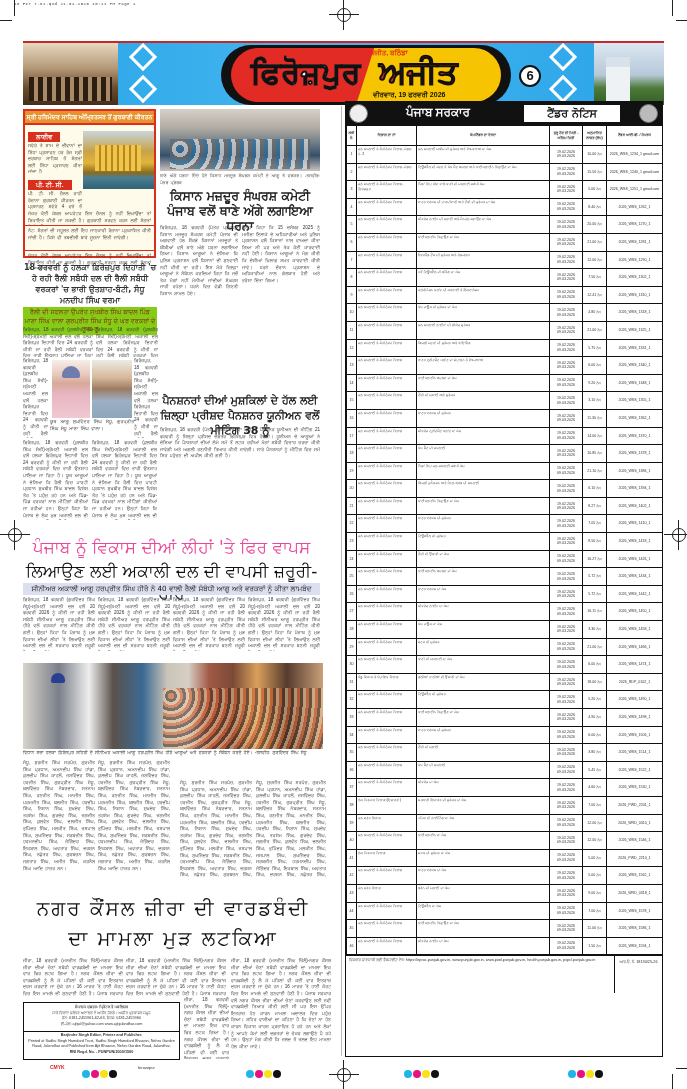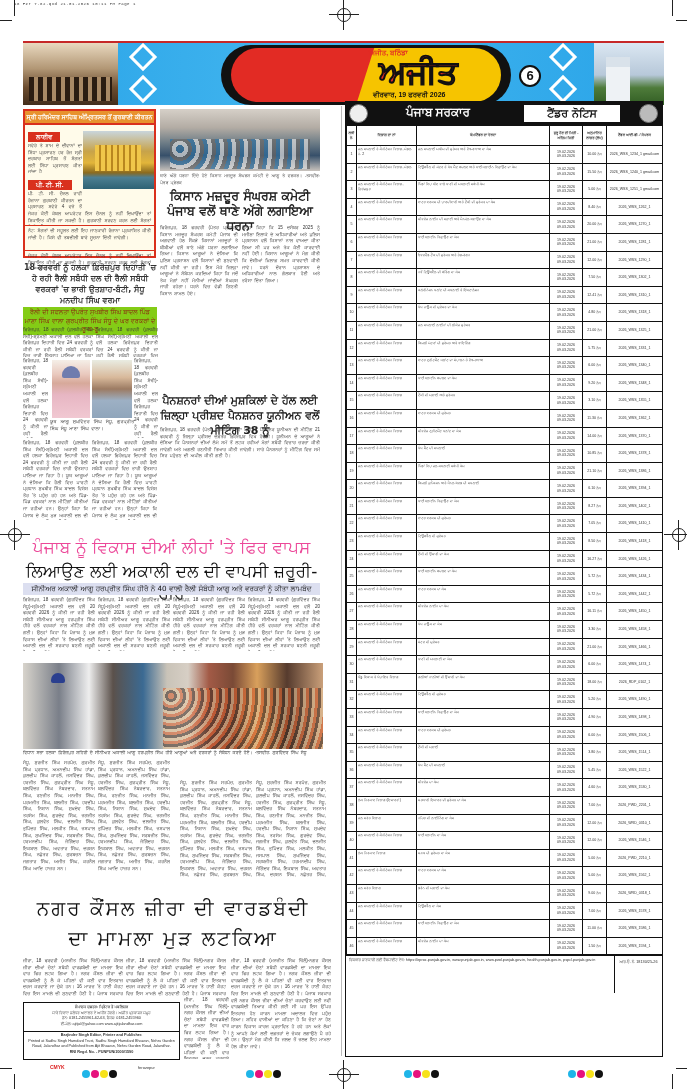--- a/index.html
+++ b/index.html
@@ -91,20 +91,21 @@
 
 <div class="mast">
   <div class="pic l"></div>
   <div class="dia" style="left:110px"></div>
   <div class="dia" style="left:110px;top:36px"></div>
   <div class="dia" style="left:530px"></div>
   <div class="dia" style="left:530px;top:36px"></div>
   <div class="oval">
     <div class="red"></div>
     <div class="yel"></div>
+    <div class="title1">ਫਿਰੋਜ਼ਪੁਰ</div>
     <div class="sub1">ਅਜੀਤ, ਬਠਿੰਡਾ</div>
     <div class="title2">ਅਜੀਤ</div>
     <div class="date">ਵੀਰਵਾਰ, 19 ਫਰਵਰੀ 2026</div>
   </div>
   <div class="pageno">6</div>
   <div class="pic r"></div>
 </div>
 
 <div class="relbox">
   <div class="ttl">ਸ੍ਰੀ ਹਰਿਮੰਦਰ ਸਾਹਿਬ ਅੰਮ੍ਰਿਤਸਰ ਤੋਂ ਗੁਰਬਾਣੀ ਕੀਰਤਨ</div>

